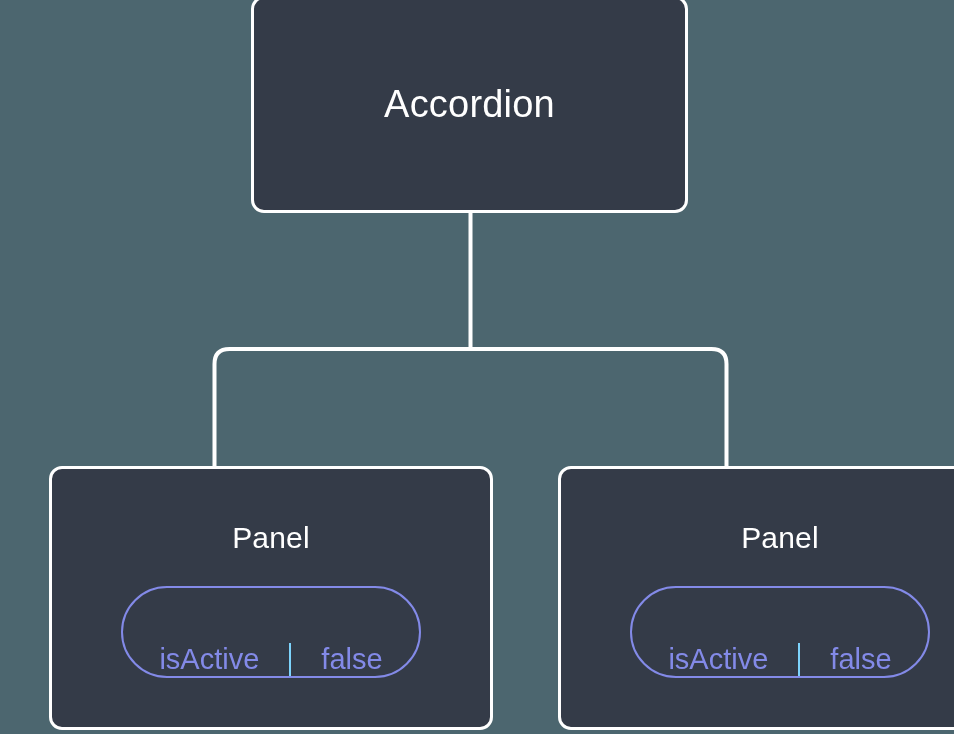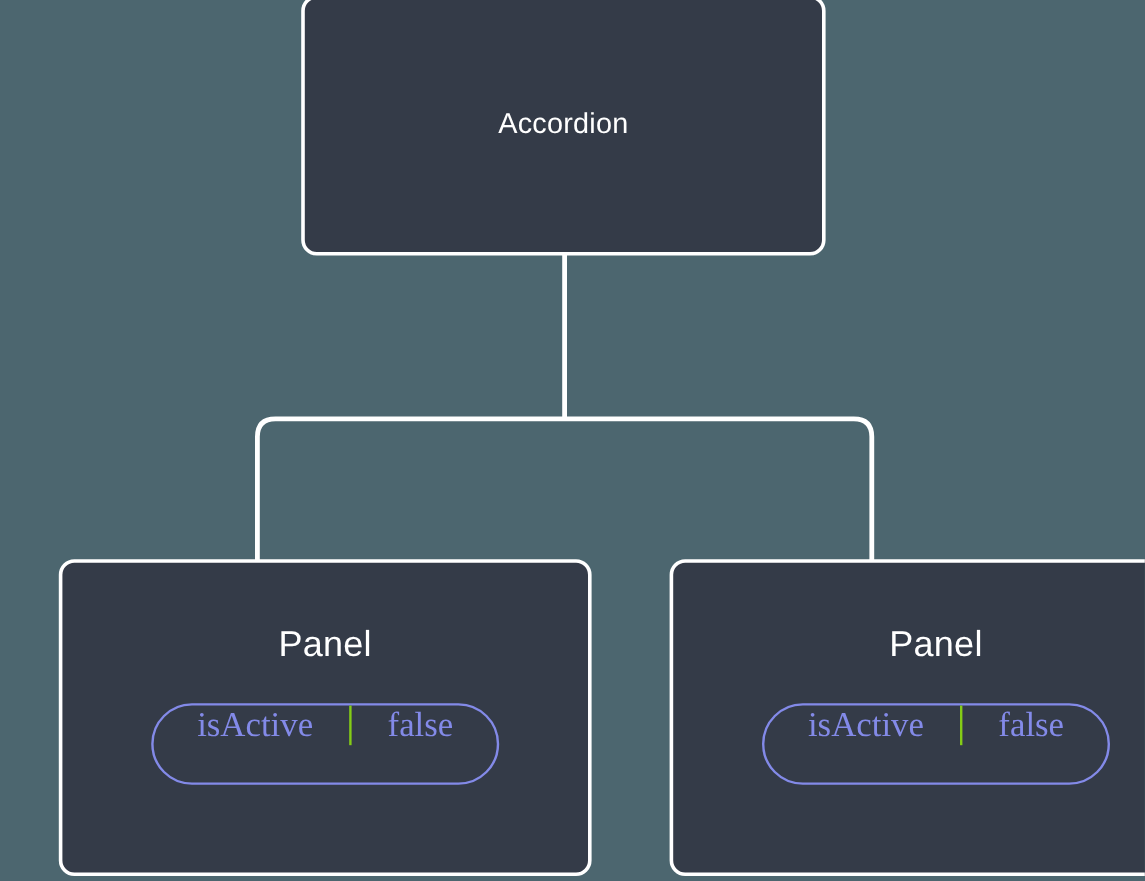--- a/index.html
+++ b/index.html
@@ -50,21 +50,21 @@
   .node-root {
     left: 251px;
     top: -4px;
     width: 437px;
     height: 217px;
     justify-content: center;
   }
 
   .node-title {
     color: #ffffff;
-    font-size: 24px;
+    font-size: 38px;
     line-height: 1.1;
     letter-spacing: 0.2px;
     white-space: nowrap;
   }
 
   .node-panel {
     top: 466px;
     width: 444px;
     height: 264px;
     justify-content: flex-start;
@@ -77,26 +77,25 @@
 
   .node-panel .node-title {
     font-size: 30px;
   }
 
   
   .state-pill {
     margin-top: 32px;
     box-sizing: border-box;
     display: flex;
-    align-items: flex-start;
-    height: 68px;
+    align-items: flex-end;
+    height: 92px;
     border: 2px solid #838ae8;
     border-radius: 46px;
     background: transparent;
-    font-family: Liberation Serif, serif;
   }
 
   .pill-key,
   .pill-value {
     display: flex;
     align-items: center;
     justify-content: center;
     color: #838ae8;
     font-size: 29px;
     white-space: nowrap;
@@ -104,21 +103,21 @@
   }
 
   .pill-key {
     padding: 0 30px 0 36px;
     min-width: 148px;
   }
 
   .pill-value {
     padding: 0 36px 0 30px;
     min-width: 92px;
-    border-left: 2px solid #84cc16;
+    border-left: 2px solid #7dd3fc;
   }
 </style>
 </head>
 <body>
 
 <div id="diagram-canvas">
 
   <svg id="connector-layer" viewBox="0 0 954 734" xmlns="http://www.w3.org/2000/svg">
     <path d="M470.5 211 L470.5 349" fill="none" stroke="#ffffff" stroke-width="4" stroke-linecap="butt"></path>
     <path d="M214.5 469 L214.5 364 Q214.5 349 229.5 349 L711.5 349 Q726.5 349 726.5 364 L726.5 469" fill="none" stroke="#ffffff" stroke-width="4" stroke-linecap="butt"></path>

